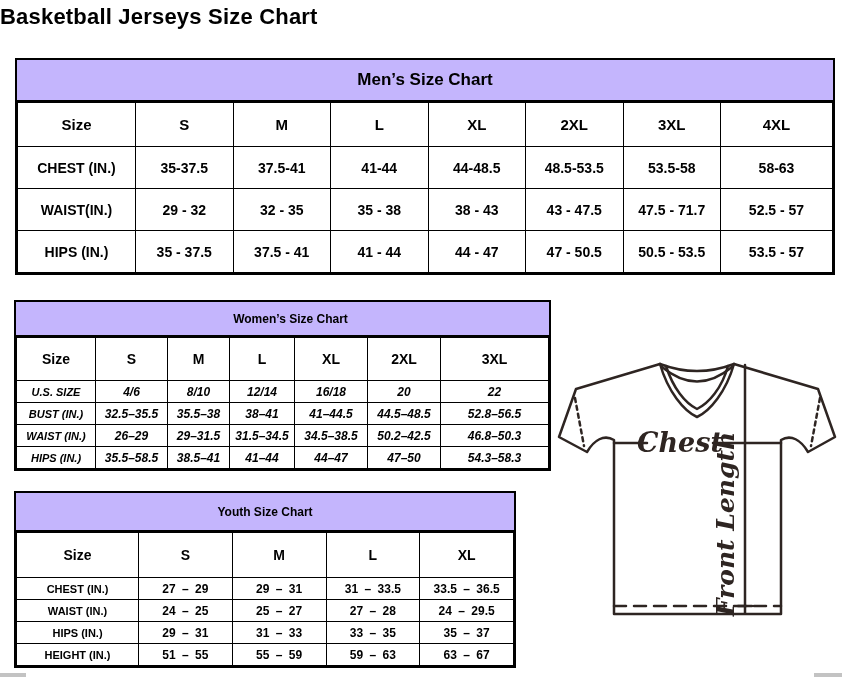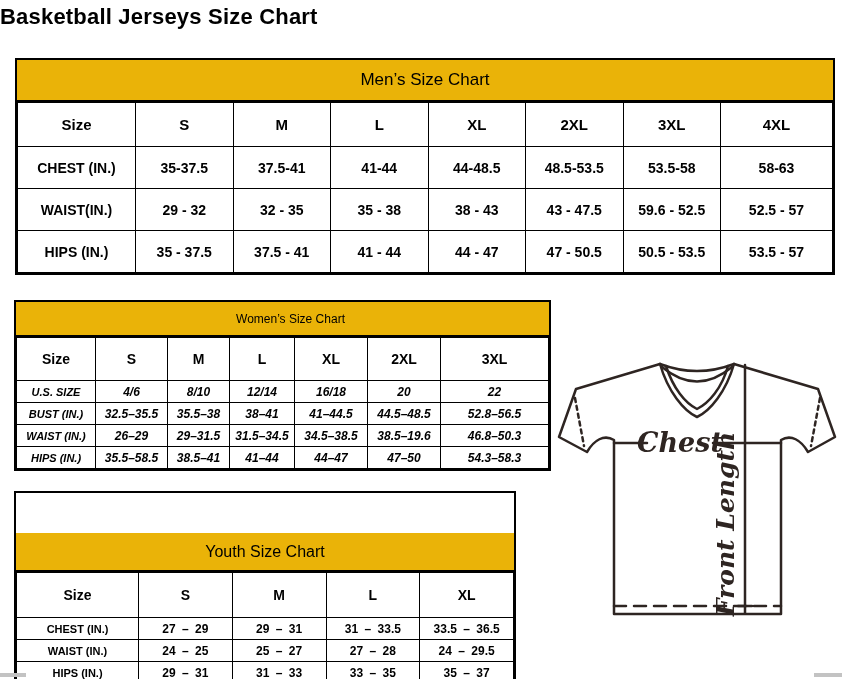--- a/index.html
+++ b/index.html
@@ -7,22 +7,22 @@
     width:843px;height:679px;position:relative;background:#ffffff;
     font-family:"Liberation Sans", sans-serif;color:#000;overflow:hidden;
   }
   .page-title{
     position:absolute;top:4px;left:0;width:810px;text-align:left;
     font-size:22px;font-weight:bold;letter-spacing:0.2px;
   }
   
   .sizechart{position:absolute;border:2px solid #000;background:#fff;box-sizing:border-box;}
   .sizechart .caption{
-    background:#eab308;display:flex;align-items:center;justify-content:center;
-    font-weight:normal;border-bottom:2px solid #000;
+    background:#c4b5fd;display:flex;align-items:center;justify-content:center;
+    font-weight:bold;border-bottom:2px solid #000;
   }
   .sizechart table{border-collapse:collapse;table-layout:fixed;width:100%;}
   .sizechart th,.sizechart td{
     border:1px solid #000;text-align:center;vertical-align:middle;
     font-weight:bold;padding:0;overflow:hidden;white-space:nowrap;
   }
   
   .mens{left:15px;top:58px;width:820px;}
   .mens .caption{height:40px;font-size:17px;}
   .mens thead tr{height:44px;}
@@ -41,21 +41,21 @@
   .womens tbody th{font-size:11px;}
   .womens tbody td{font-size:12px;}
   .womens th:nth-child(1){width:78px;}
   .womens th:nth-child(2){width:71px;}
   .womens th:nth-child(3){width:61px;}
   .womens th:nth-child(4){width:64px;}
   .womens th:nth-child(5){width:72px;}
   .womens th:nth-child(6){width:72px;}
   
   .youth{left:14px;top:491px;width:502px;}
-  .youth .caption{height:37px;font-size:16px;margin-top:40px;}
+  .youth .caption{height:37px;font-size:12px;}
   .youth thead tr{height:45px;}
   .youth tbody tr{height:22px;}
   .youth thead th{font-size:14px;}
   .youth tbody th{font-size:11px;}
   .youth tbody td{font-size:12px;word-spacing:3px;}
   .youth th:nth-child(1){width:121px;}
   
   .jersey{position:absolute;left:556px;top:358px;}
   .jersey text{font-family:"DejaVu Serif", serif;font-style:italic;font-weight:bold;fill:#2e2522;}
   
@@ -96,21 +96,21 @@
             <td>53.5-58</td>
             <td>58-63</td>
           </tr>
           <tr>
             <th>WAIST(IN.)</th>
             <td>29 - 32</td>
             <td>32 - 35</td>
             <td>35 - 38</td>
             <td>38 - 43</td>
             <td>43 - 47.5</td>
-            <td>59.6 - 52.5</td>
+            <td>47.5 - 71.7</td>
             <td>52.5 - 57</td>
           </tr>
           <tr>
             <th>HIPS (IN.)</th>
             <td>35 - 37.5</td>
             <td>37.5 - 41</td>
             <td>41 - 44</td>
             <td>44 - 47</td>
             <td>47 - 50.5</td>
             <td>50.5 - 53.5</td>
@@ -152,21 +152,21 @@
             <td>41–44.5</td>
             <td>44.5–48.5</td>
             <td>52.8–56.5</td>
           </tr>
           <tr>
             <th>WAIST (IN.)</th>
             <td>26–29</td>
             <td>29–31.5</td>
             <td>31.5–34.5</td>
             <td>34.5–38.5</td>
-            <td>38.5–19.6</td>
+            <td>50.2–42.5</td>
             <td>46.8–50.3</td>
           </tr>
           <tr>
             <th>HIPS (IN.)</th>
             <td>35.5–58.5</td>
             <td>38.5–41</td>
             <td>41–44</td>
             <td>44–47</td>
             <td>47–50</td>
             <td>54.3–58.3</td>
@@ -202,20 +202,27 @@
             <td>27 – 28</td>
             <td>24 – 29.5</td>
           </tr>
           <tr>
             <th>HIPS (IN.)</th>
             <td>29 – 31</td>
             <td>31 – 33</td>
             <td>33 – 35</td>
             <td>35 – 37</td>
           </tr>
+          <tr>
+            <th>HEIGHT (IN.)</th>
+            <td>51 – 55</td>
+            <td>55 – 59</td>
+            <td>59 – 63</td>
+            <td>63 – 67</td>
+          </tr>
         </tbody>
       </table>
   </section>
 
   <svg class="jersey" width="285" height="272" viewBox="0 0 285 272">
     <g fill="none" stroke="#2e2522" stroke-width="2.5" stroke-linejoin="round" stroke-linecap="round">
 
       <path d="M104,6 L20,31 L3,79 L31,94 C38,82 48,76 58,82 L58,256 L225,256 L225,82
                C235,76 245,82 252,94 L279,79 L262,31 L178,6"></path>
 

